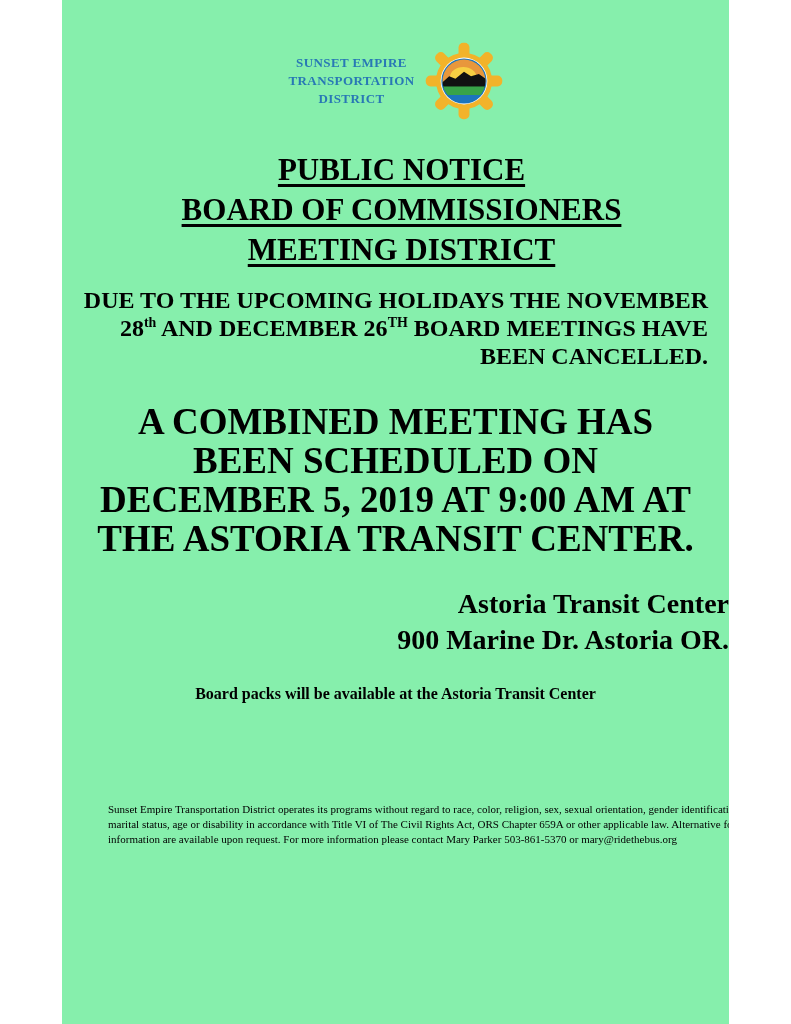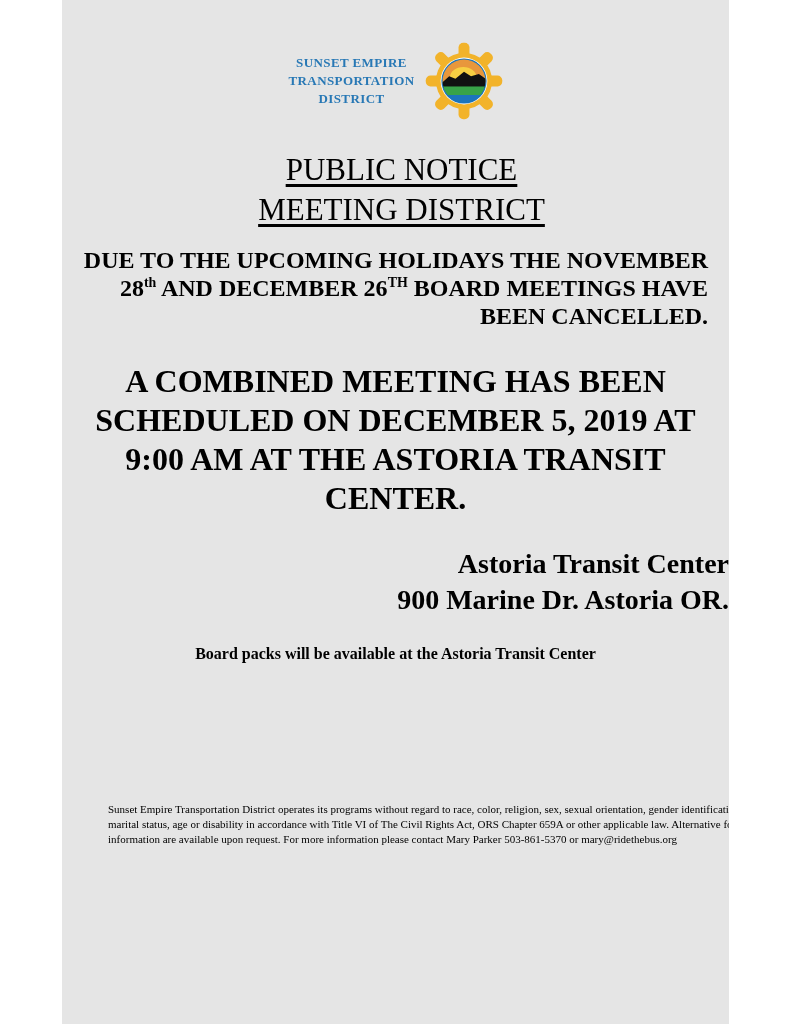--- a/index.html
+++ b/index.html
@@ -2,21 +2,21 @@
 <html style="--link-color: #0000ee; --logo-text-color: #2878b5;"><head>
 <meta charset="utf-8">
 <style>
   * { margin: 0; padding: 0; box-sizing: border-box; }
   html, body { background: #ffffff; }
   .page {
     position: relative;
     width: 667px;
     height: 1024px;
     margin: 0 auto;
-    background: #e5e5e5;
+    background: #86efac;
     color: #000000;
     font-family: "Liberation Serif", "DejaVu Serif", serif;
     overflow: hidden;
   }
   
   .logo-row {
     padding-top: 42px;
     display: flex;
     justify-content: center;
     align-items: center;
@@ -28,21 +28,21 @@
     font-size: 13px;
     line-height: 18px;
     text-align: center;
     letter-spacing: 0.4px;
   }
   .gear-svg { width: 78px; height: 78px; display: block; }
   
   .title-block {
     margin-top: 30px;
     text-align: center;
-    font-weight: normal;
+    font-weight: bold;
     font-size: 31px;
     line-height: 40px;
     margin-left: 12px;
   }
   .title-line {
     text-decoration: underline;
     text-decoration-thickness: 3px;
     text-underline-offset: 4px;
   }
   
@@ -53,21 +53,21 @@
     font-weight: bold;
     font-size: 24px;
     line-height: 28px;
   }
   .sup { font-size: 0.58em; vertical-align: super; line-height: 0; }
   .para-combined {
     margin: 32px auto 0;
     max-width: 615px;
     text-align: center;
     font-weight: bold;
-    font-size: 32px;
+    font-size: 37px;
     line-height: 39px;
   }
   .venue-block {
     margin-top: 28px;
     text-align: right;
     font-weight: bold;
     font-size: 28px;
     line-height: 36px;
   }
   .packs-block {
@@ -124,20 +124,21 @@
         <ellipse cx="49" cy="45" rx="17" ry="13" fill="#f7cf43"></ellipse>
         <polygon points="21,53 31,44 39,47 50,38 59,44 69,41 79,48 79,59 21,59" fill="#111111"></polygon>
         <rect x="20" y="57" width="60" height="11" fill="#38a348"></rect>
         <rect x="20" y="68" width="60" height="14" fill="#1c75bc"></rect>
       </g>
     </svg>
   </div>
 
   <div class="title-block">
     <div><span class="title-line">PUBLIC NOTICE</span></div>
+    <div><span class="title-line">BOARD OF COMMISSIONERS</span></div>
     <div><span class="title-line">MEETING DISTRICT</span></div>
   </div>
 
   <p class="para-cancel"><span>DUE TO THE UPCOMING HOLIDAYS THE NOVEMBER 28</span><span class="sup">th</span><span> AND DECEMBER 26</span><span class="sup">TH</span><span> BOARD MEETINGS HAVE BEEN CANCELLED.</span></p>
 
   <p class="para-combined">A COMBINED MEETING HAS BEEN SCHEDULED ON DECEMBER 5, 2019 AT 9:00 AM AT THE ASTORIA TRANSIT CENTER.</p>
 
   <div class="venue-block">
     <div>Astoria Transit Center</div>
     <div>900 Marine Dr. Astoria OR.</div>

